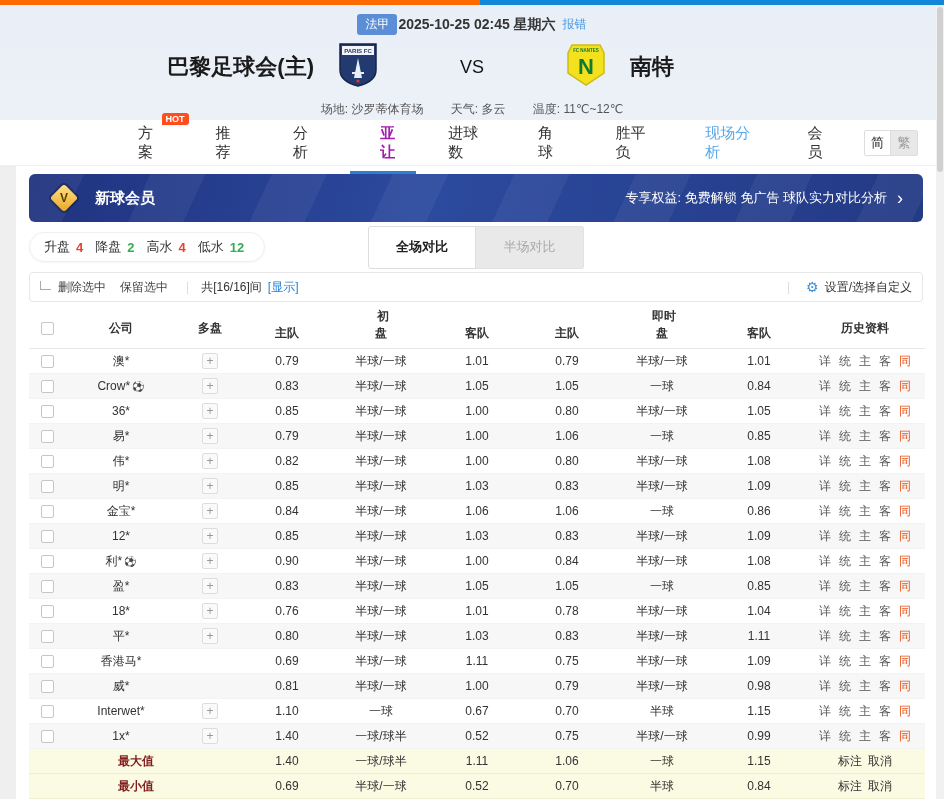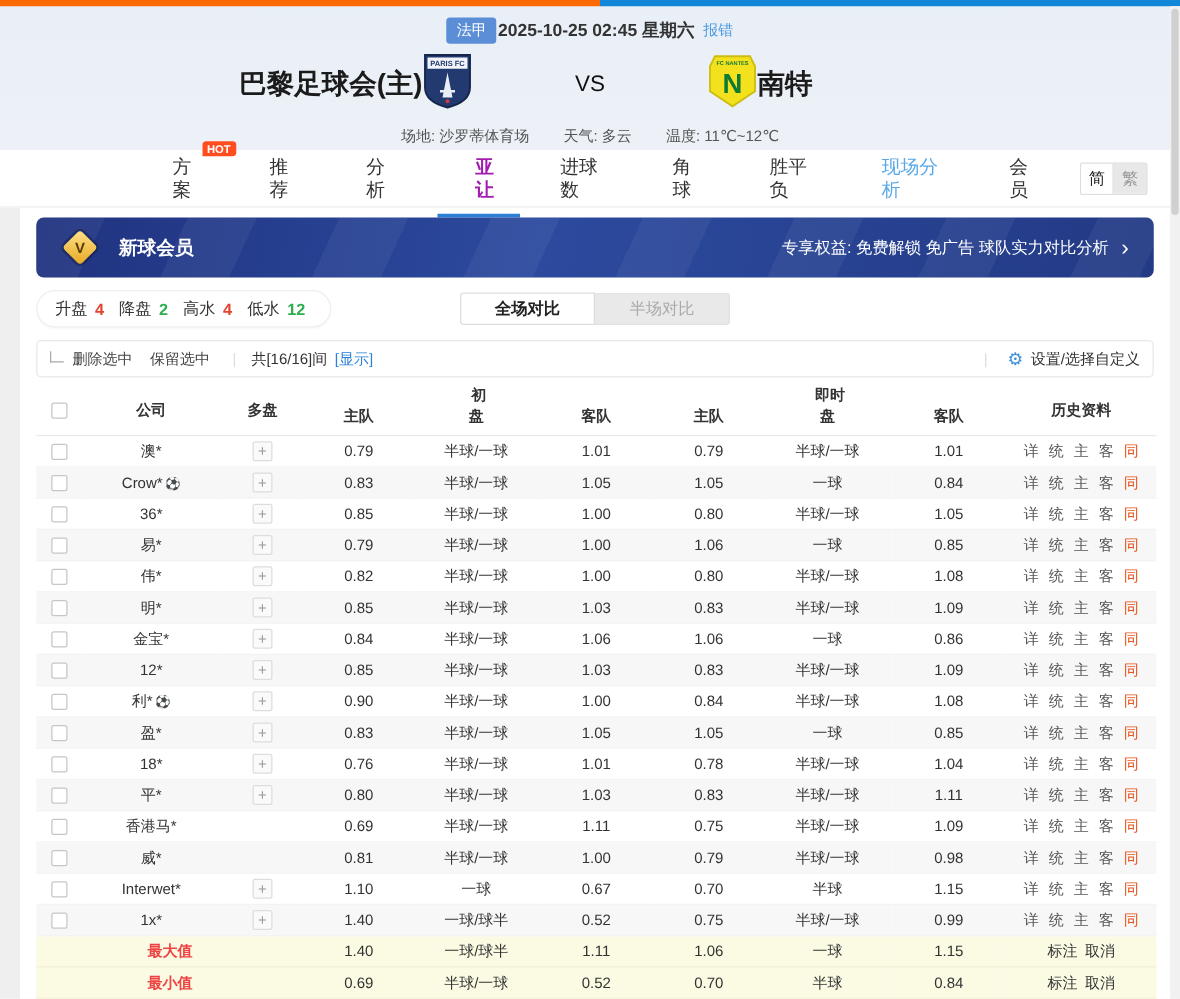--- a/index.html
+++ b/index.html
@@ -11,21 +11,21 @@
   .topstrip .left { width:480px; background:#ff6a00; }
   .topstrip .right { flex:1; background:#1286d8; }
 
   
   .match-header { background:linear-gradient(180deg,#e9eff7,#edf1f7); height:115px; text-align:center; padding-top:9px; }
   .meta-line { display:flex; justify-content:center; align-items:center; gap:1px; }
   .league-badge { background:#5b8ed6; color:#fff; font-size:12px; padding:2px 8px; border-radius:3px; }
   .match-datetime { color:#333; font-size:14px; font-weight:700; }
   .report-error { color:#4d9be0; font-size:12px; margin-left:6px; cursor:pointer; }
   .teams { display:flex; align-items:center; margin-top:6px; height:52px; }
-  .team { flex:1; display:flex; align-items:center; gap:0; }
+  .team { flex:1; display:flex; align-items:center; gap:24px; }
   .team.home { justify-content:flex-end; padding-right:64px; }
   .team.away { justify-content:flex-start; padding-left:64px; }
   .team-name { font-size:22px; font-weight:700; color:#1b1b1b; }
   .vs { font-size:18px; font-weight:400; color:#111; width:60px; }
   .venue-line { margin-top:8px; font-size:12px; color:#555; }
   .venue-line span { margin:0 12px; }
 
   
   .nav { background:#fff; height:46px; display:flex; align-items:center; padding:0 26px; position:relative; border-bottom:1px solid #f0f0f0; }
   .tabs { flex:1; display:flex; justify-content:center; gap:49px; margin-left:110px; }
@@ -52,21 +52,21 @@
   .vip-diamond span { transform:rotate(-45deg); color:#5b3c00; font-weight:800; font-size:12px; }
   .vip-title { font-size:15px; font-weight:700; margin-left:16px; z-index:1; }
   .vip-benefits { margin-left:auto; font-size:13px; z-index:1; display:flex; gap:10px; }
   .vip-arrow { font-size:18px; line-height:1; }
 
   
   .filter-row { margin-top:9px; height:32px; position:relative; display:flex; align-items:center; }
   .filter-pill { display:flex; align-items:center; gap:6px; background:#fff; border:1px solid #efefef; border-radius:16px; padding:5px 14px; box-shadow:0 1px 2px rgba(0,0,0,0.04); font-size:13px; color:#333; }
   .filter-pill b { font-weight:700; margin-right:6px; }
   .view-toggle { position:absolute; left:50%; transform:translateX(-50%); display:flex; }
-  .vt-btn { width:108px; height:26px; font-size:13px; display:flex; align-items:center; justify-content:center; cursor:pointer; }
+  .vt-btn { width:108px; height:43px; font-size:13px; display:flex; align-items:center; justify-content:center; cursor:pointer; }
   .vt-btn.full { background:#fff; border:1px solid #ddd; border-radius:3px 0 0 3px; color:#222; font-weight:700; }
   .vt-btn.half { background:#e9e9e9; border:1px solid #e2e2e2; border-left:none; border-radius:0 3px 3px 0; color:#aaa; }
 
   
   .control-bar { margin-top:9px; border:1px solid #e7e7e7; border-radius:4px; height:30px; display:flex; align-items:center; padding:0 10px; font-size:12px; color:#444; }
   .sel-icon { width:11px; height:9px; border-left:1px solid #aaa; border-bottom:1px solid #aaa; margin-right:7px; margin-top:-3px; }
   .ctl-link { margin-right:14px; cursor:pointer; }
   .ctl-div { color:#ddd; margin:0 12px 0 4px; }
   .count-text { color:#333; }
   .show-link { color:#2a82d8; margin-left:6px; cursor:pointer; }
@@ -81,21 +81,21 @@
   thead { border-bottom:1px solid #e9e9e9; }
   tbody td, tfoot td { height:25px; text-align:center; vertical-align:middle; padding:0; }
   tbody tr { border-bottom:1px solid #f3f3f3; }
   tbody tr.alt { background:#f7f7f7; }
   .cb { display:inline-block; width:13px; height:13px; border:1px solid #c6c6c6; border-radius:2px; background:#fff; cursor:pointer; vertical-align:middle; }
   .plus-btn { display:inline-block; width:16px; height:16px; line-height:14px; border:1px solid #ddd; border-radius:2px; background:#fafafa; color:#999; font-size:12px; cursor:pointer; }
   .ball { font-size:10px; color:#777; margin-left:2px; }
   .hist span { margin:0 4px; cursor:pointer; color:#555; }
   .hist span.same { color:#e8551e; }
   tfoot tr { background:#fbfae3; border-bottom:1px solid #f1efd2; }
-  tfoot .sum-label { font-weight:700; color:#ef4444; }
+  tfoot .sum-label { font-weight:700; color:#7f1d1d; }
   .sum-actions span { margin:0 3px; cursor:pointer; color:#333; }
 
   
   .scrollbar-track { position:absolute; top:5px; right:0; width:8px; height:794px; background:#f1f1f1; }
   .scrollbar-thumb { position:absolute; top:2px; left:1px; width:6px; height:165px; background:#d0d0d0; border-radius:3px; }
 
   svg text { font-family:"Liberation Sans","DejaVu Sans",sans-serif; }
 </style>
 </head>
 <body>

